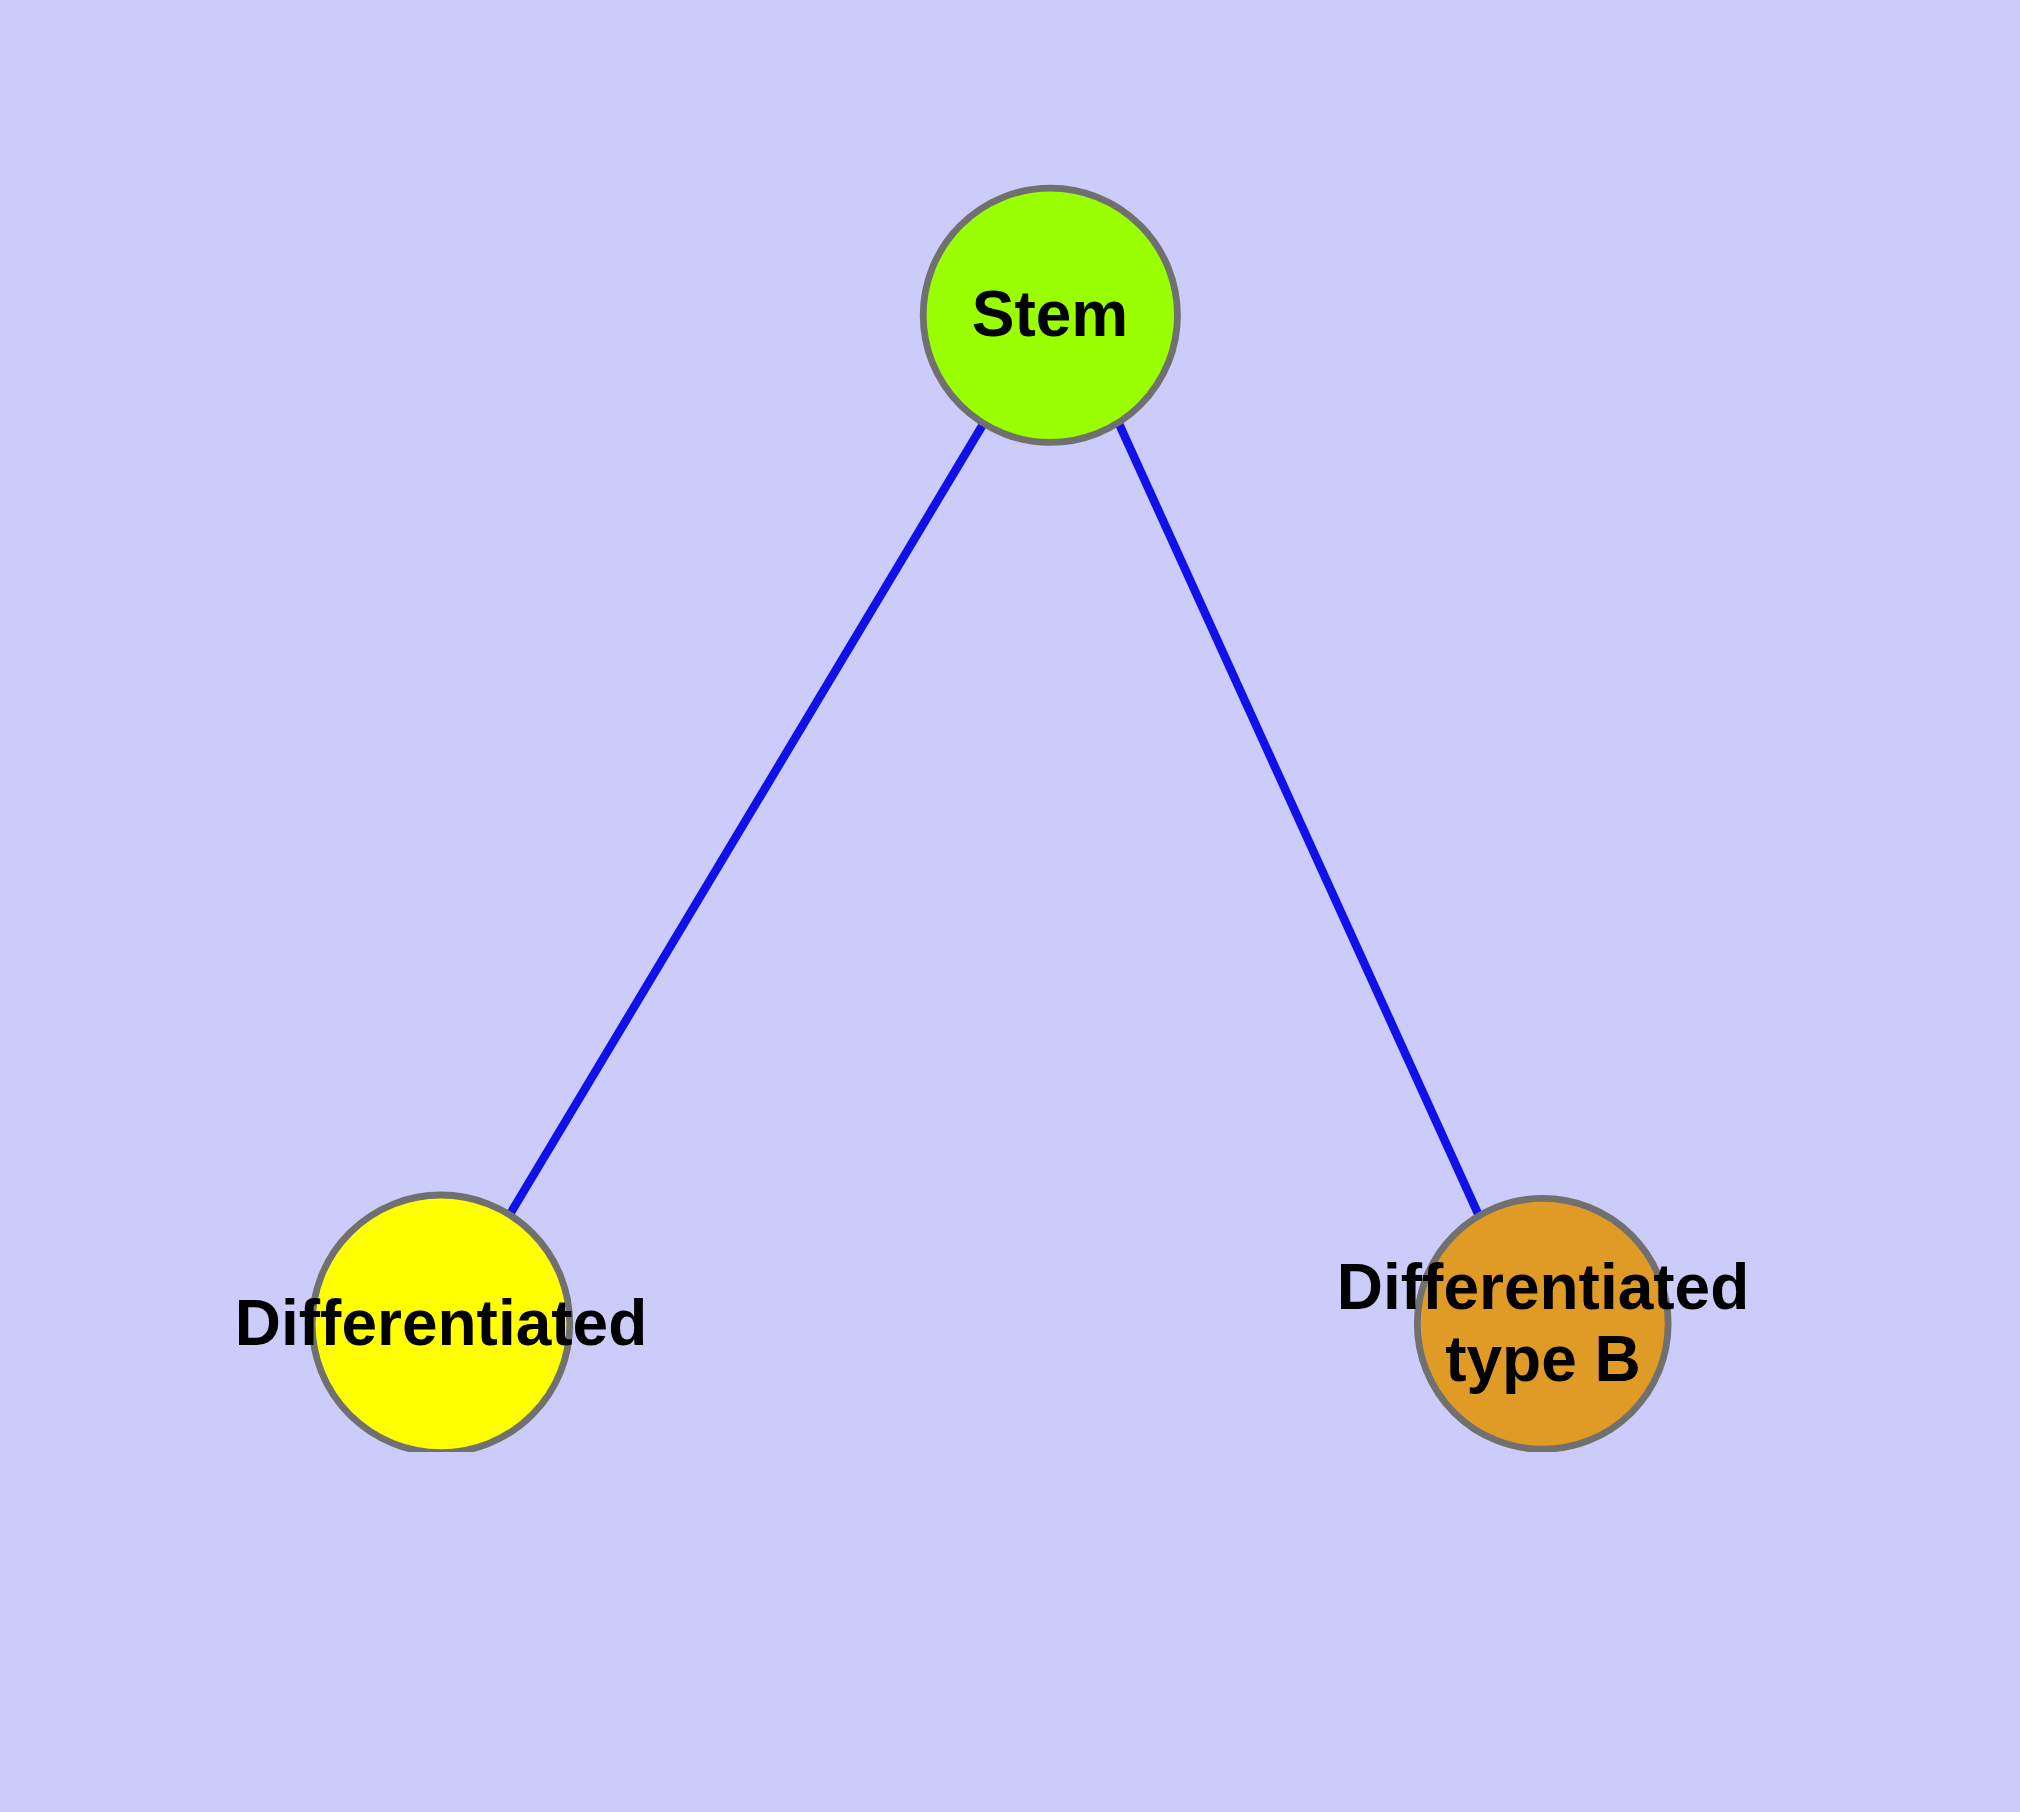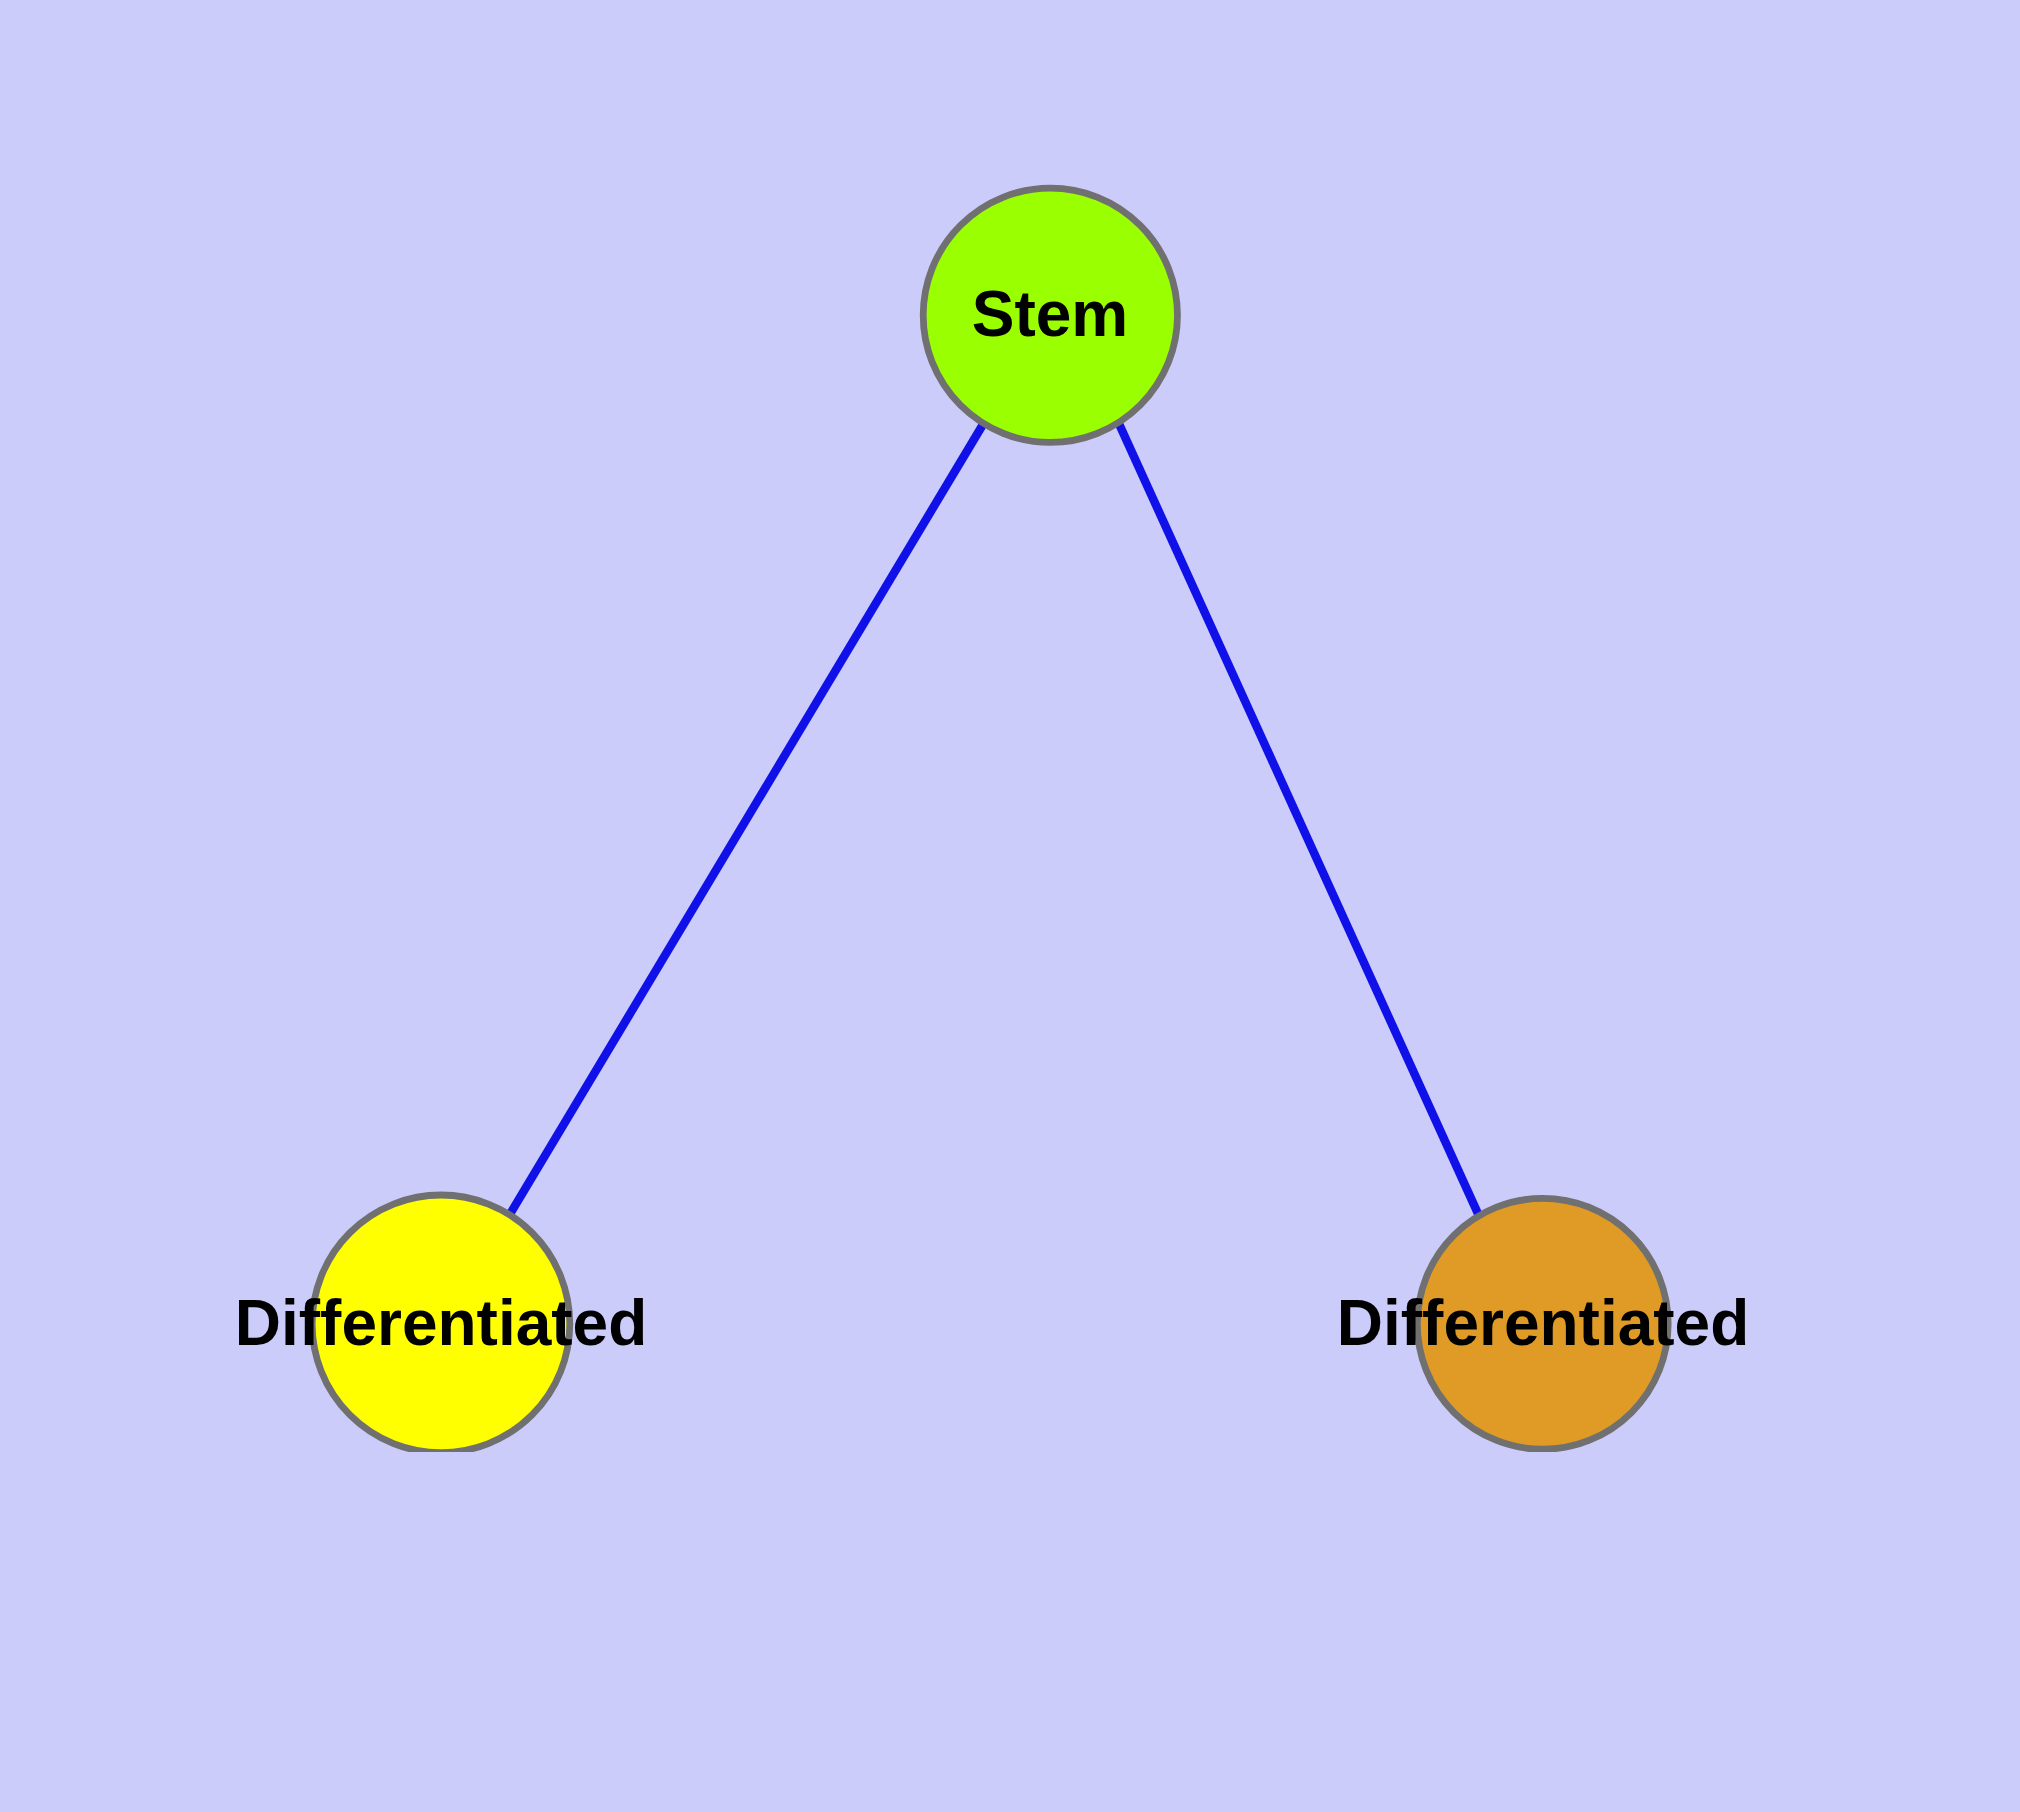--- a/index.html
+++ b/index.html
@@ -72,16 +72,17 @@
   <div class="node-label label-stem">
     <div>Stem</div>
   </div>
 
   <div class="node-label label-a">
     <div>Differentiated</div>
   </div>
 
   <div class="node-label label-b">
     <div>Differentiated</div>
+    <div>type B</div>
   </div>
 
 </div>
 
 
 </body></html>

